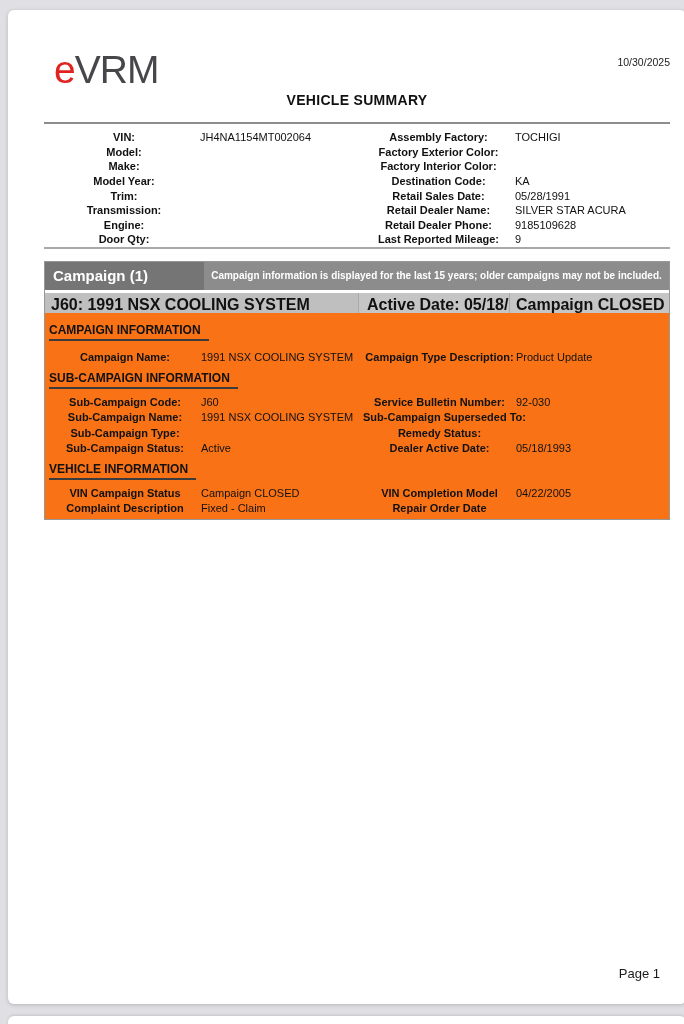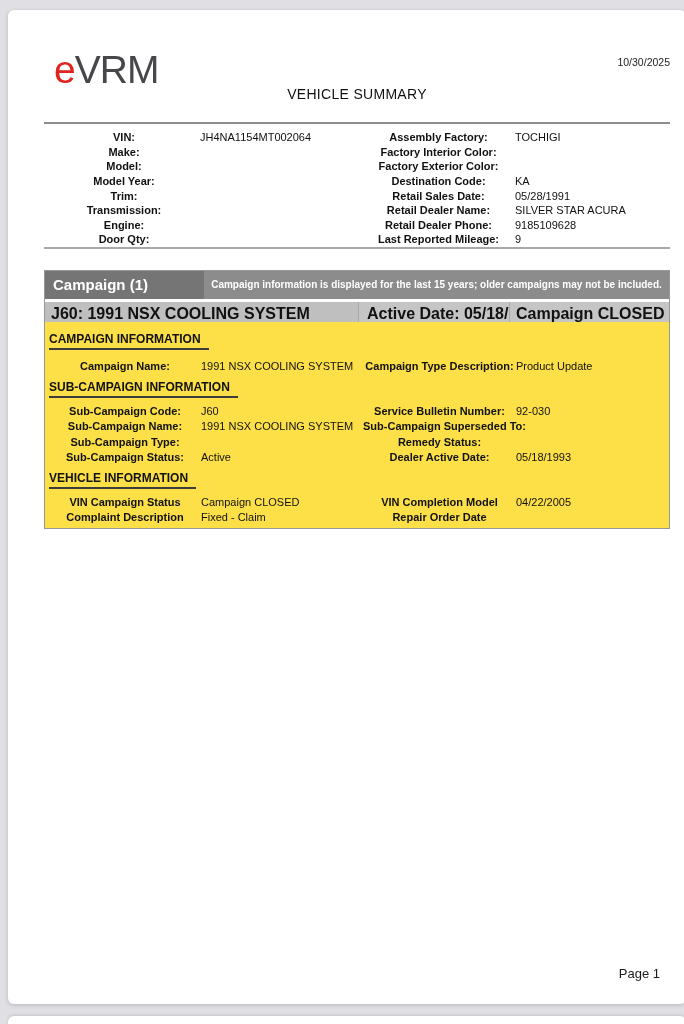--- a/index.html
+++ b/index.html
@@ -17,37 +17,37 @@
   .page2 {
     position:absolute; left:8px; top:1016px; width:678px; height:10px;
     background:#ffffff; border-radius:6px 6px 0 0;
     box-shadow:0 -1px 3px rgba(0,0,0,0.12);
   }
   
   .logo { position:absolute; left:46px; top:40px; font-size:39px; letter-spacing:-1px; line-height:1; }
   .logo-e   { color:#e0231e; }
   .logo-rest{ color:#47474b; }
   .date { position:absolute; right:16px; top:46px; font-size:10.5px; color:#1c1c1c; }
-  .doc-title { position:absolute; left:36px; top:76px; width:626px; text-align:center;
-               font-size:14px; font-weight:normal; letter-spacing:0.3px; }
+  .doc-title { position:absolute; left:36px; top:82px; width:626px; text-align:center;
+               font-size:14px; font-weight:bold; letter-spacing:0.3px; }
   .title-rule { position:absolute; left:36px; top:112px; width:626px; height:2px; background:#8d8d8d; }
 
   
   .kv-row { display:grid; grid-template-columns:152px 162px 153px 1fr;
             align-items:center; font-size:11px; white-space:nowrap; }
   .summary { position:absolute; left:40px; top:120px; width:622px; }
   .summary .kv-row { height:14.6px; }
   .lbl { font-weight:bold;text-align:center; }
   .val { font-weight:normal; }
 
   .divider { position:absolute; left:36px; top:237px; width:626px; height:2px; background:#a8a8a8; }
 
   
   .campaign-box { position:absolute; left:36px; top:251px; width:626px;
-                  border:1px solid #979797; background:#fde047;margin-top:9px; }
+                  border:1px solid #979797; background:#f97316; }
   .c-header { display:flex; height:28px; }
   .c-title  { width:159px; background:#757575; color:#fff; font-weight:bold;
               font-size:15px; line-height:28px; padding-left:8px; }
   .c-notice { flex:1; background:#8c8c8c; color:#fff; font-weight:bold; font-size:10px;
               line-height:28px; text-align:center; }
   .c-gap { height:3px; background:#fff; }
   .c-sub { position:relative; display:flex; height:20px; font-weight:bold; font-size:16px;
            line-height:24px; white-space:nowrap; }
   .c-sub-name   { width:313px; background:#bfbfbf; padding-left:6px; }
   .c-sub-date   { width:151px; background:#c5c5c5; border-left:1px solid #a9a9a9; padding-left:8px; }
@@ -78,30 +78,30 @@
     <div class="summary">
 
         <div class="kv-row">
           <span class="lbl">VIN:</span>
           <span class="val">JH4NA1154MT002064</span>
           <span class="lbl">Assembly Factory:</span>
           <span class="val">TOCHIGI</span>
         </div>
 
         <div class="kv-row">
+          <span class="lbl">Model:</span>
+          <span class="val"></span>
+          <span class="lbl">Factory Exterior Color:</span>
+          <span class="val"></span>
+        </div>
+
+        <div class="kv-row">
           <span class="lbl">Make:</span>
           <span class="val"></span>
           <span class="lbl">Factory Interior Color:</span>
-          <span class="val"></span>
-        </div>
-
-        <div class="kv-row">
-          <span class="lbl">Model:</span>
-          <span class="val"></span>
-          <span class="lbl">Factory Exterior Color:</span>
           <span class="val"></span>
         </div>
 
         <div class="kv-row">
           <span class="lbl">Model Year:</span>
           <span class="val"></span>
           <span class="lbl">Destination Code:</span>
           <span class="val">KA</span>
         </div>
 

